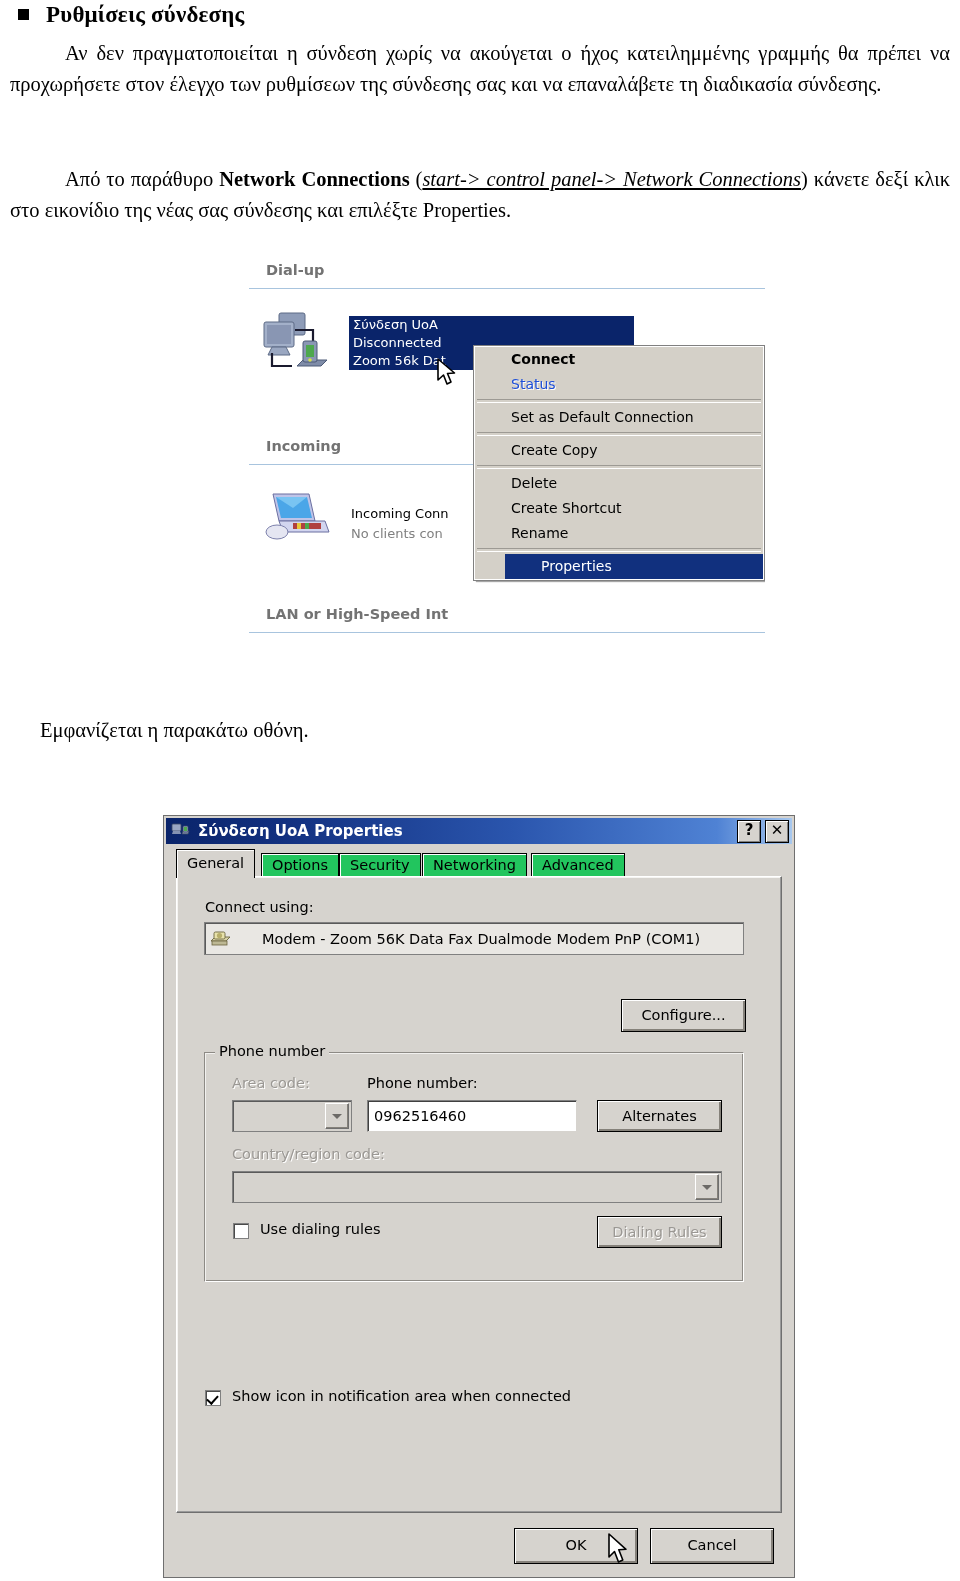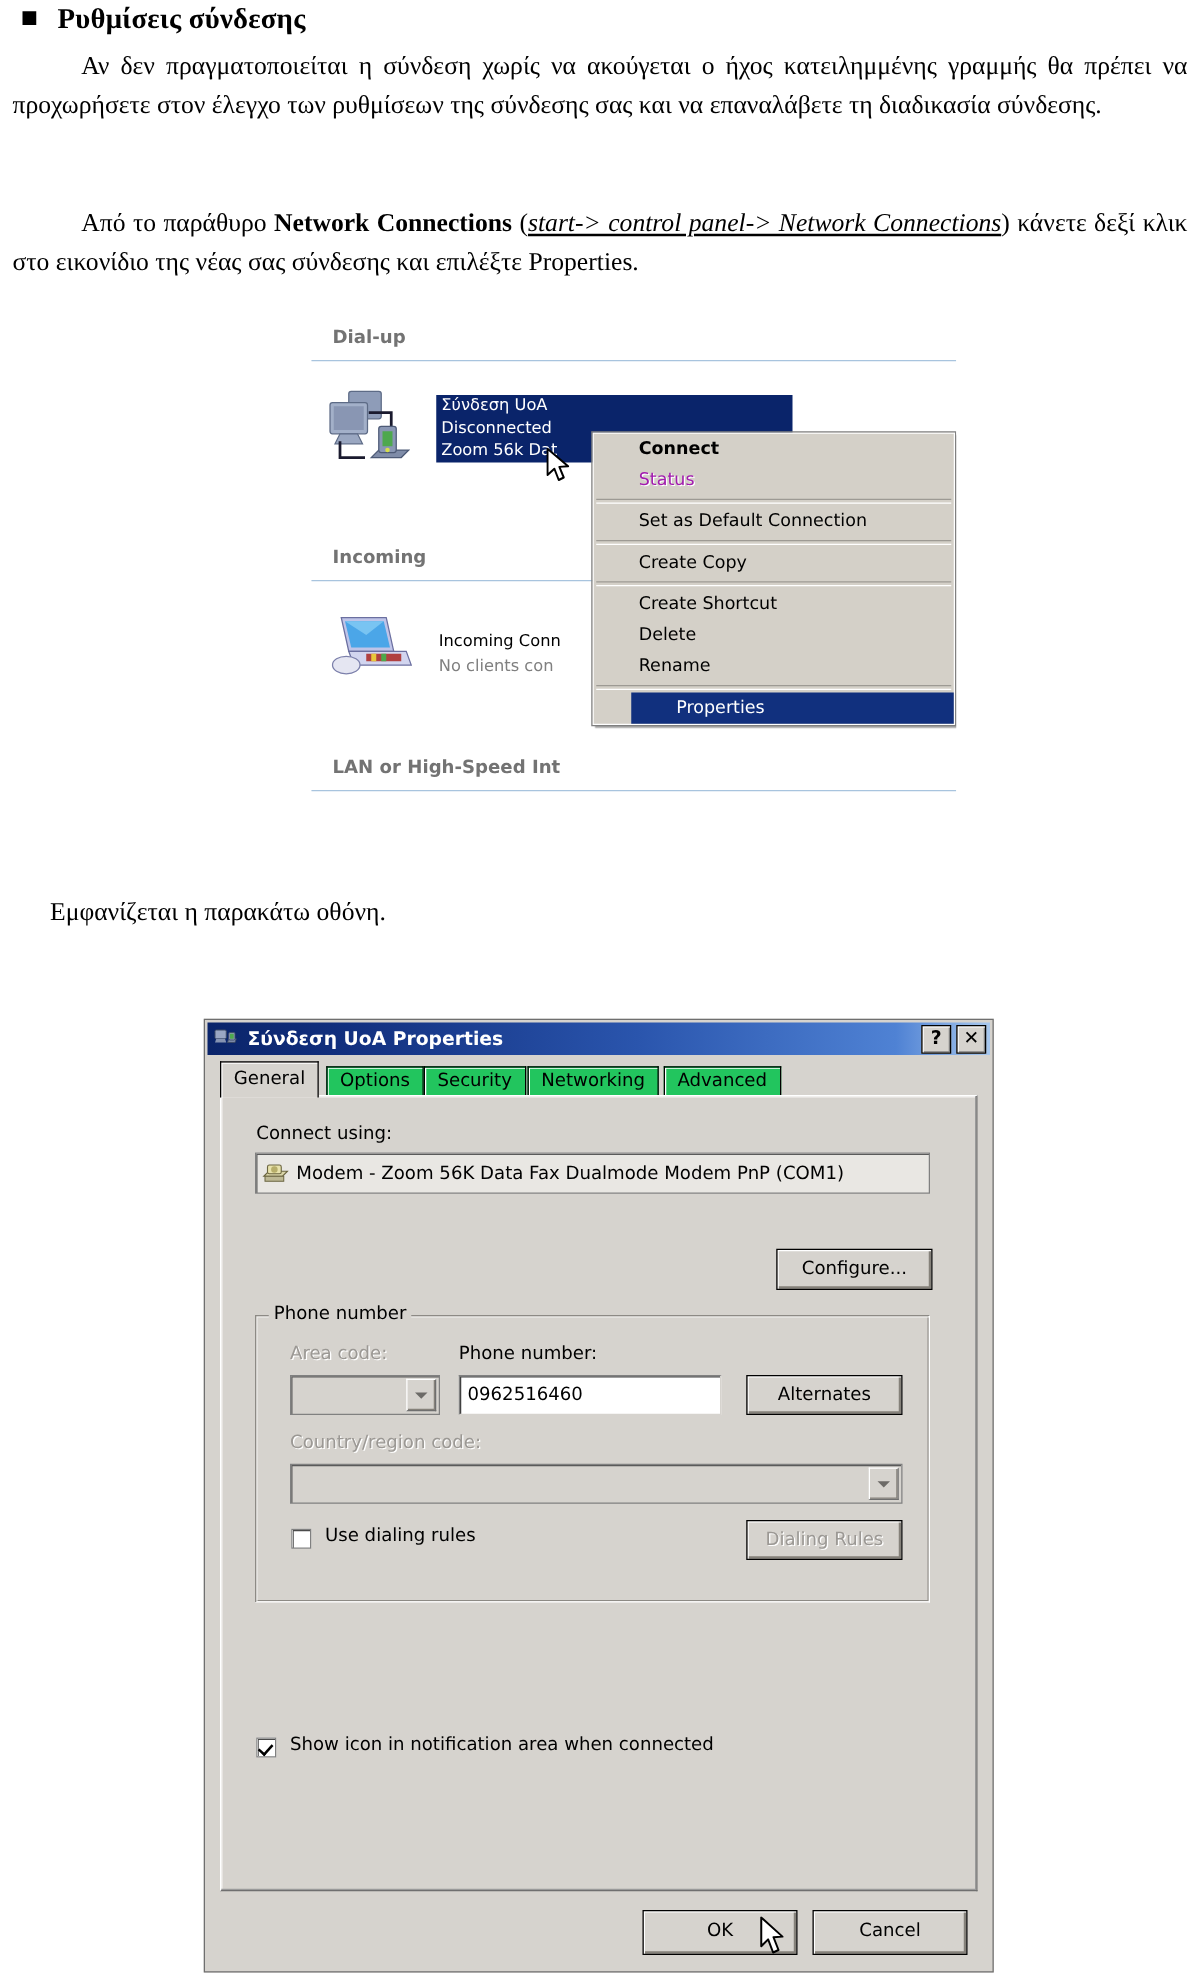--- a/index.html
+++ b/index.html
@@ -109,21 +109,21 @@
   .ctx-item {
     position: relative;
     height: 25px;
     line-height: 25px;
     padding-left: 36px;
     font-size: 14px;
     color: #000;
     white-space: nowrap;
   }
   .ctx-item.bold { font-weight: bold; }
-  .ctx-item.disabled { color: #a21caf; text-shadow: 1px 1px 0 #ffffff; }
+  .ctx-item.disabled { color: #1d4ed8; text-shadow: 1px 1px 0 #ffffff; }
   .ctx-item.highlight { background: #11307e; color: #ffffff; margin-left: 30px; }
   .ctx-sep {
     height: 2px;
     margin: 2px 2px;
     border-top: 1px solid #9d9a94;
     border-bottom: 1px solid #ffffff;
   }
 
   
   .cursor {
@@ -399,22 +399,22 @@
   <div class="nc-group-rule" style="left:0px; top:374px; width:516px;"></div>
 
   <div class="ctx-menu" style="left:225px; top:88px; width:288px;">
     <div class="ctx-item bold">Connect</div>
     <div class="ctx-item disabled">Status</div>
     <div class="ctx-sep"></div>
     <div class="ctx-item">Set as Default Connection</div>
     <div class="ctx-sep"></div>
     <div class="ctx-item">Create Copy</div>
     <div class="ctx-sep"></div>
+    <div class="ctx-item">Delete</div>
     <div class="ctx-item">Create Shortcut</div>
-    <div class="ctx-item">Delete</div>
     <div class="ctx-item">Rename</div>
     <div class="ctx-sep"></div>
     <div class="ctx-item highlight">Properties</div>
   </div>
 
   <div class="cursor" style="left:188px; top:100px;">
     <svg width="22" height="30" viewBox="0 0 22 30">
       <path d="M1 1 L1 22 L6.5 17 L10 26 L14 24 L10.5 15.5 L17.5 15 Z" fill="#ffffff" stroke="#000000" stroke-width="1.6" stroke-linejoin="round"></path>
     </svg>
   </div>
@@ -444,21 +444,21 @@
     <div class="tab" style="left:85px;">Options</div>
     <div class="tab" style="left:163px;">Security</div>
     <div class="tab" style="left:246px;">Networking</div>
     <div class="tab" style="left:355px;">Advanced</div>
   </div>
 
   <div class="tabpanel">
 
     <div class="lbl" style="left:28px; top:22px;">Connect using:</div>
 
-    <div class="readonlybox" style="left:27px; top:45px; width:540px; height:33px;">
+    <div class="readonlybox" style="left:27px; top:45px; width:540px; height:33px;gap:25px;">
       <span style="display:inline-flex;width:22px;height:20px;margin-right:6px;">
         <svg viewBox="0 0 22 20" width="22" height="20">
           <path d="M2 12 L17 12 L21 8 L6 8 Z" fill="#d9d4a8" stroke="#6b6540" stroke-width="0.9"></path>
           <rect x="5" y="3" width="11" height="7" rx="1.5" fill="#e8e2ab" stroke="#6b6540" stroke-width="0.9"></rect>
           <circle cx="10.5" cy="6.5" r="2.6" fill="#b7ae6a"></circle>
           <rect x="3" y="12" width="15" height="4" fill="#bdb894" stroke="#6b6540" stroke-width="0.8"></rect>
         </svg>
       </span>
       <span>Modem - Zoom 56K Data Fax Dualmode Modem PnP (COM1)</span>
     </div>

